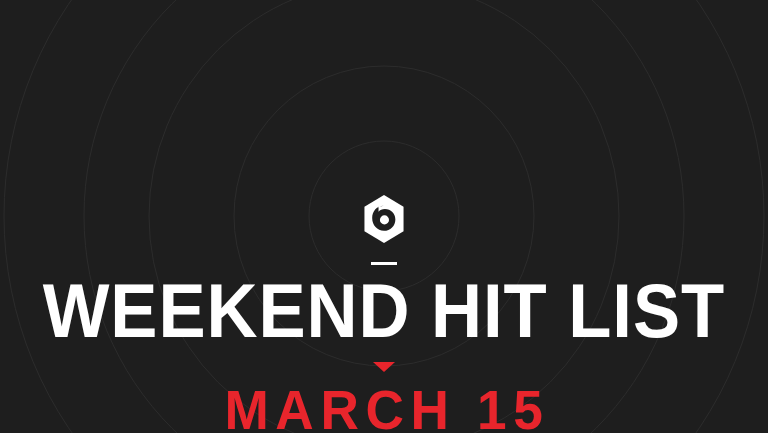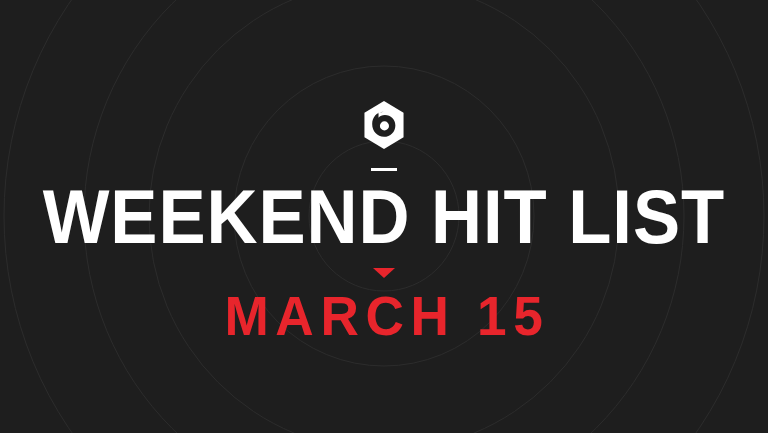--- a/index.html
+++ b/index.html
@@ -34,21 +34,21 @@
   
   .content {
     position: absolute;
     left: 0;
     right: 0;
     top: 0;
     height: 433px;
     display: flex;
     flex-direction: column;
     align-items: center;
-    justify-content: flex-start;
+    justify-content: flex-end;
     padding-top: 100px;
     box-sizing: border-box;
   }
 
   
   .logo-mark {
     width: 46px;
     height: 50px;
     display: block;
     margin-bottom: 18px;

